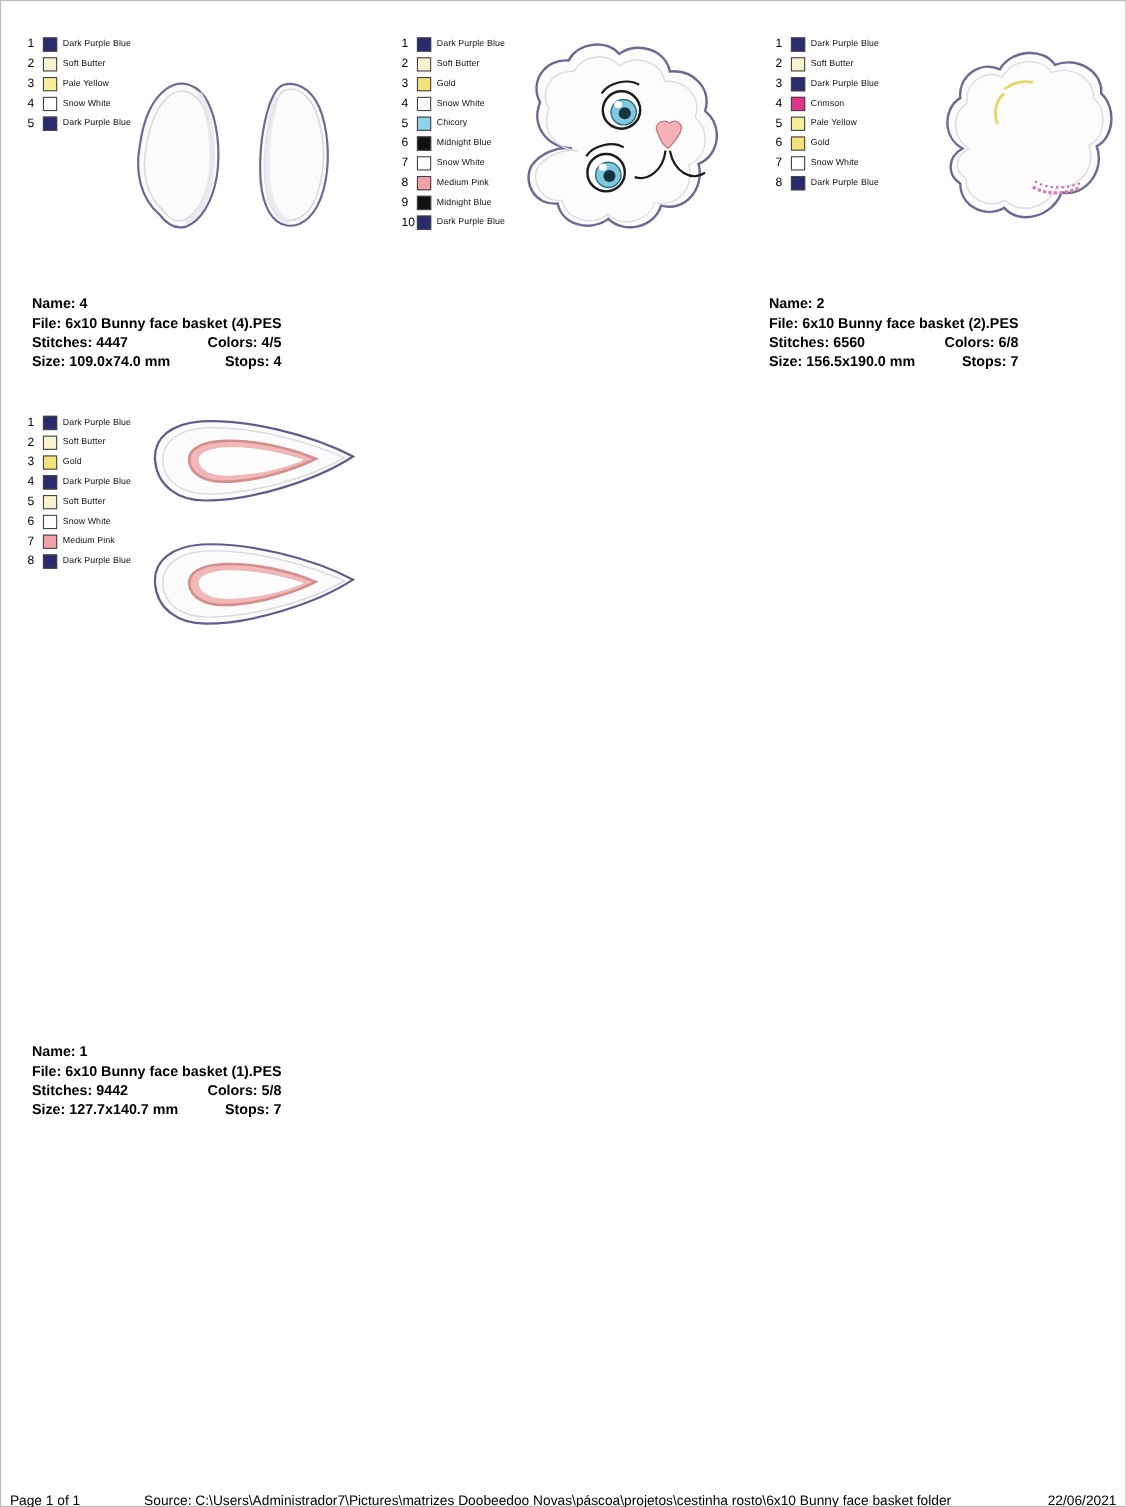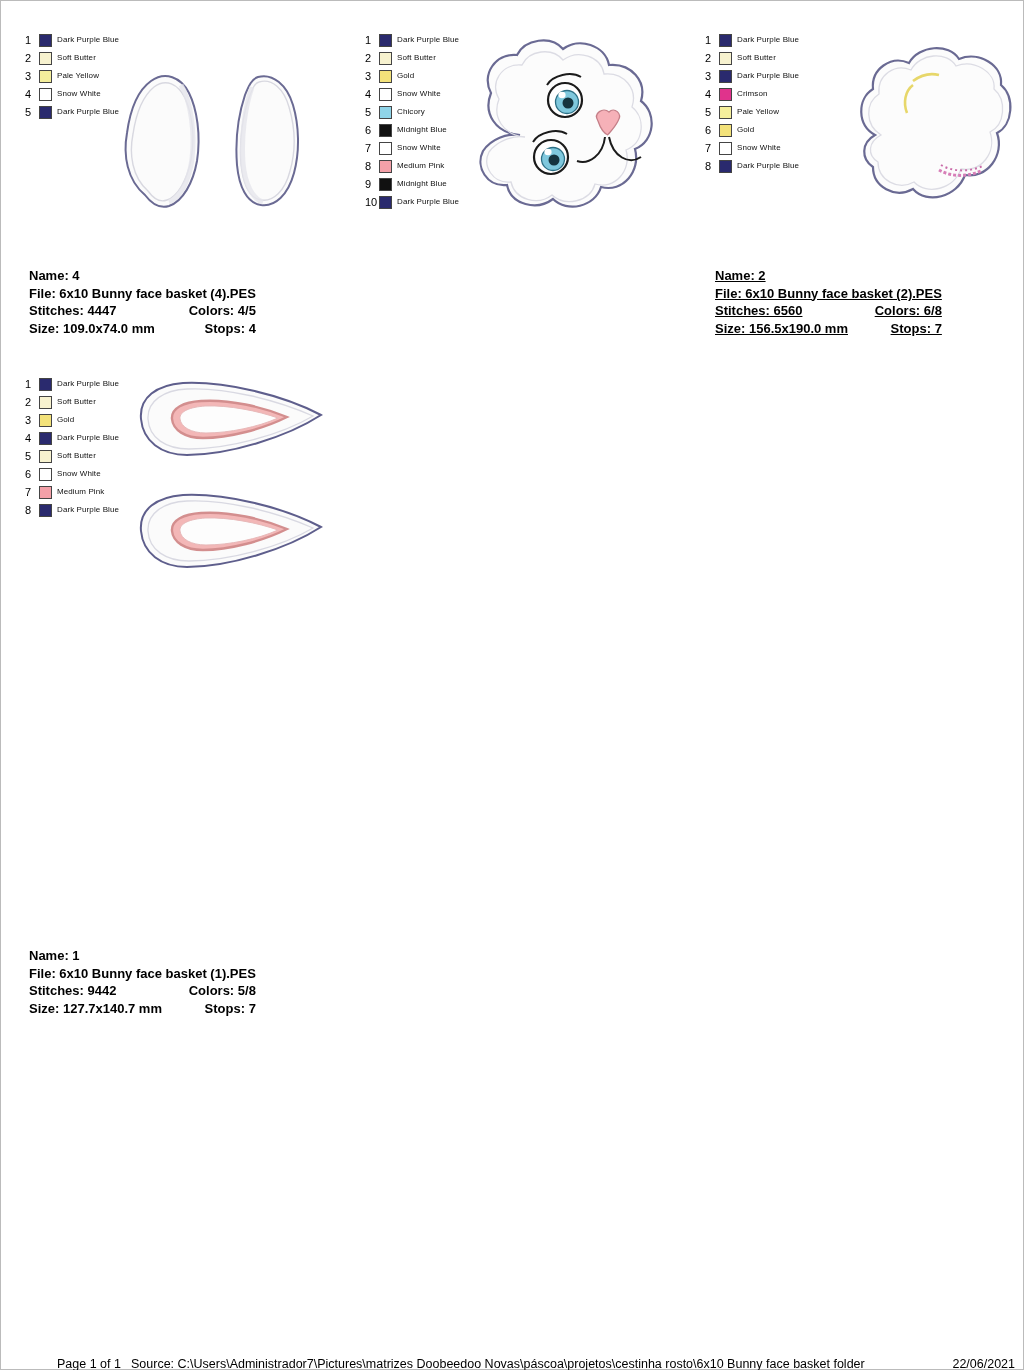--- a/index.html
+++ b/index.html
@@ -86,35 +86,35 @@
   .info .row2 > span:last-child { text-align: center; }
 
   
   #design-4 { left: 14px;  top: 14px;  width: 320px; }
   #design-3 { left: 354px; top: 14px;  width: 320px; }
   #design-2 { left: 694px; top: 14px;  width: 320px; }
   #design-1 { left: 14px;  top: 358px; width: 320px; }
 
   #design-4 .info { position: absolute; left: 14px; top: 252px; }
   #design-3 .info { position: absolute; left: 4px;  top: 252px; }
-  #design-2 .info { position: absolute; left: 20px;  top: 252px; text-decoration: underline; }
+  #design-2 .info { position: absolute; left: 4px;  top: 252px; }
   #design-1 .info { position: absolute; left: 14px; top: 588px; }
 
   #design-1 .art-area { height: 228px; }
 
   
   .footer {
     position: absolute;
     left: 0;
     bottom: 14px;
     width: 1024px;
     font-size: 12.5px;
     color: #000;
   }
-  .footer .f-page { position: absolute; left: 8px; top: 0; margin-left: 48px; }
+  .footer .f-page { position: absolute; left: 8px; top: 0; }
   .footer .f-source { position: absolute; left: 130px; top: 0; }
   .footer .f-date { position: absolute; right: 10px; top: 0; }
 
   svg { display: block; }
 </style>
 </head>
 <body>
 
 <div class="page">
   <div class="sheet">

